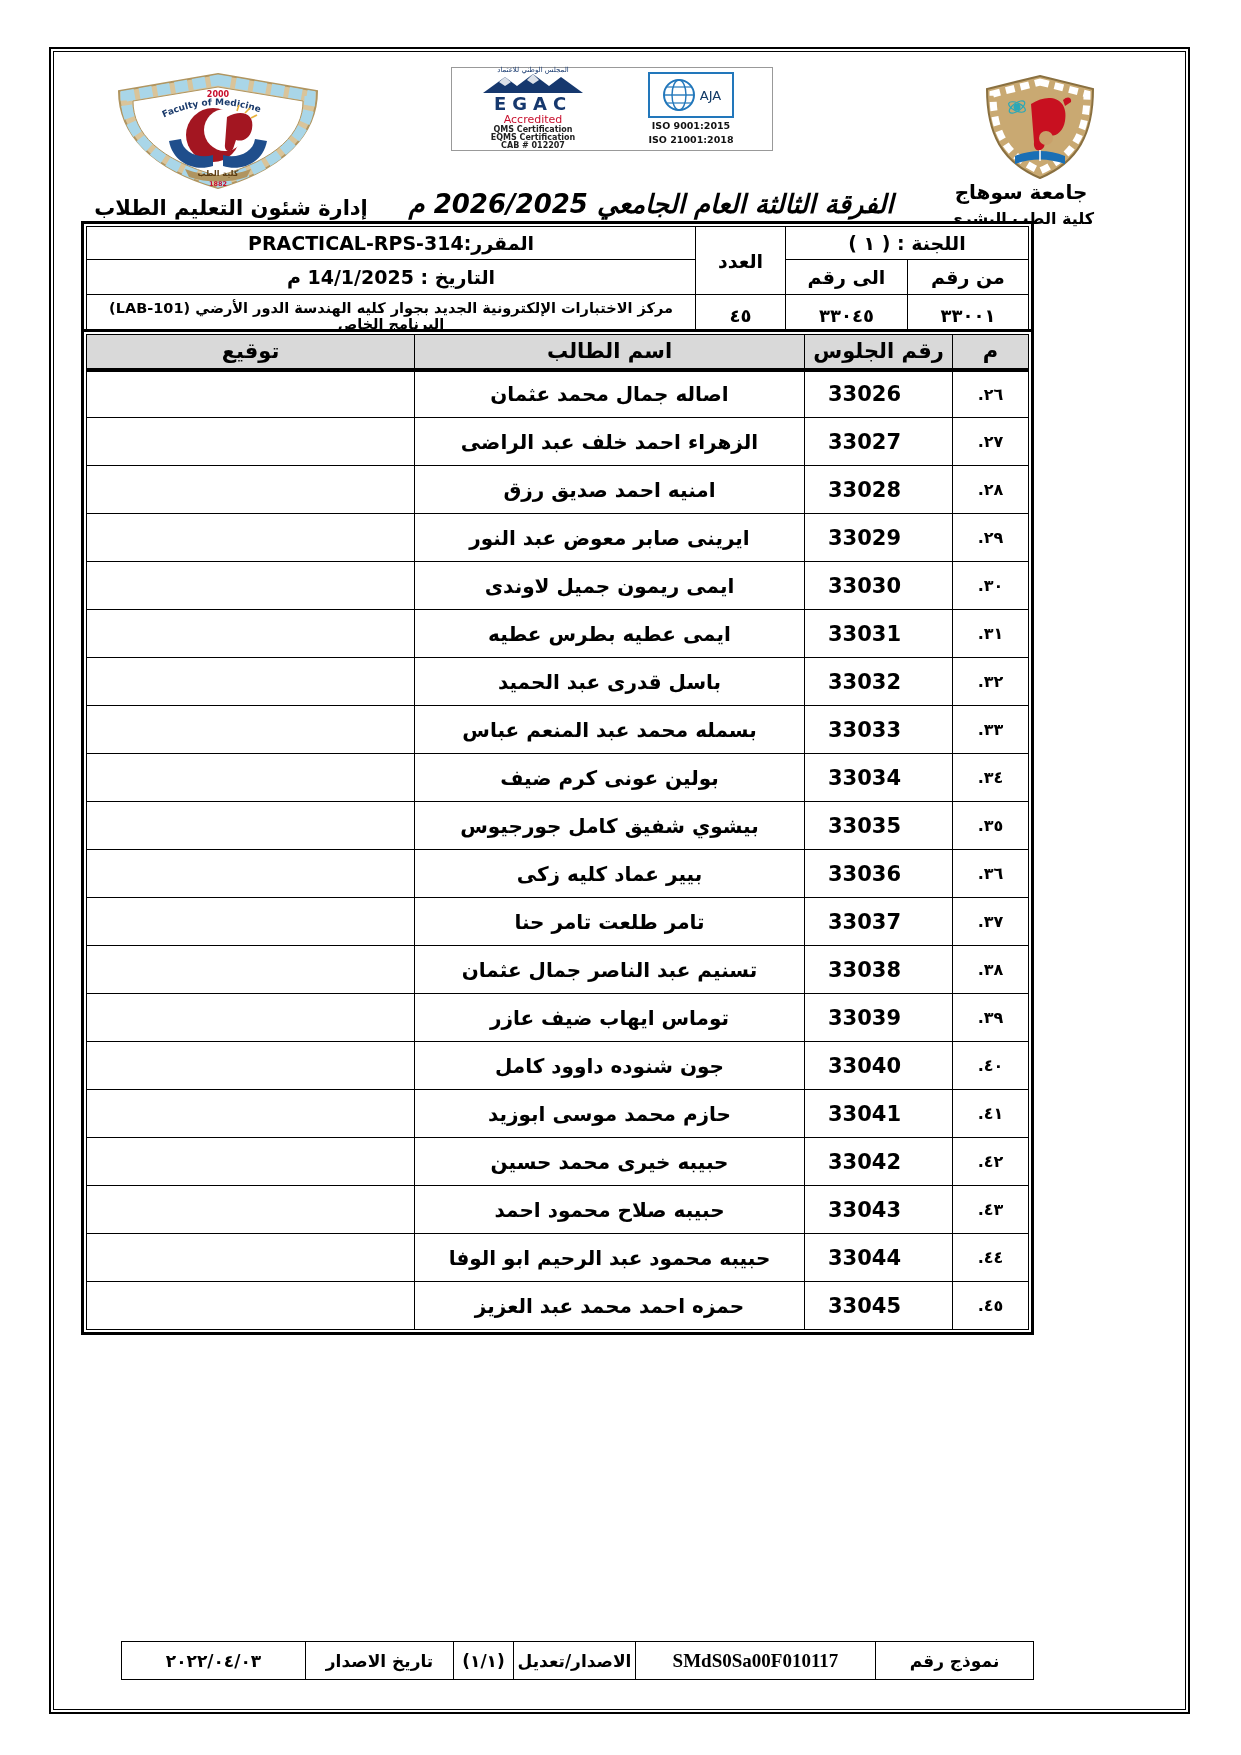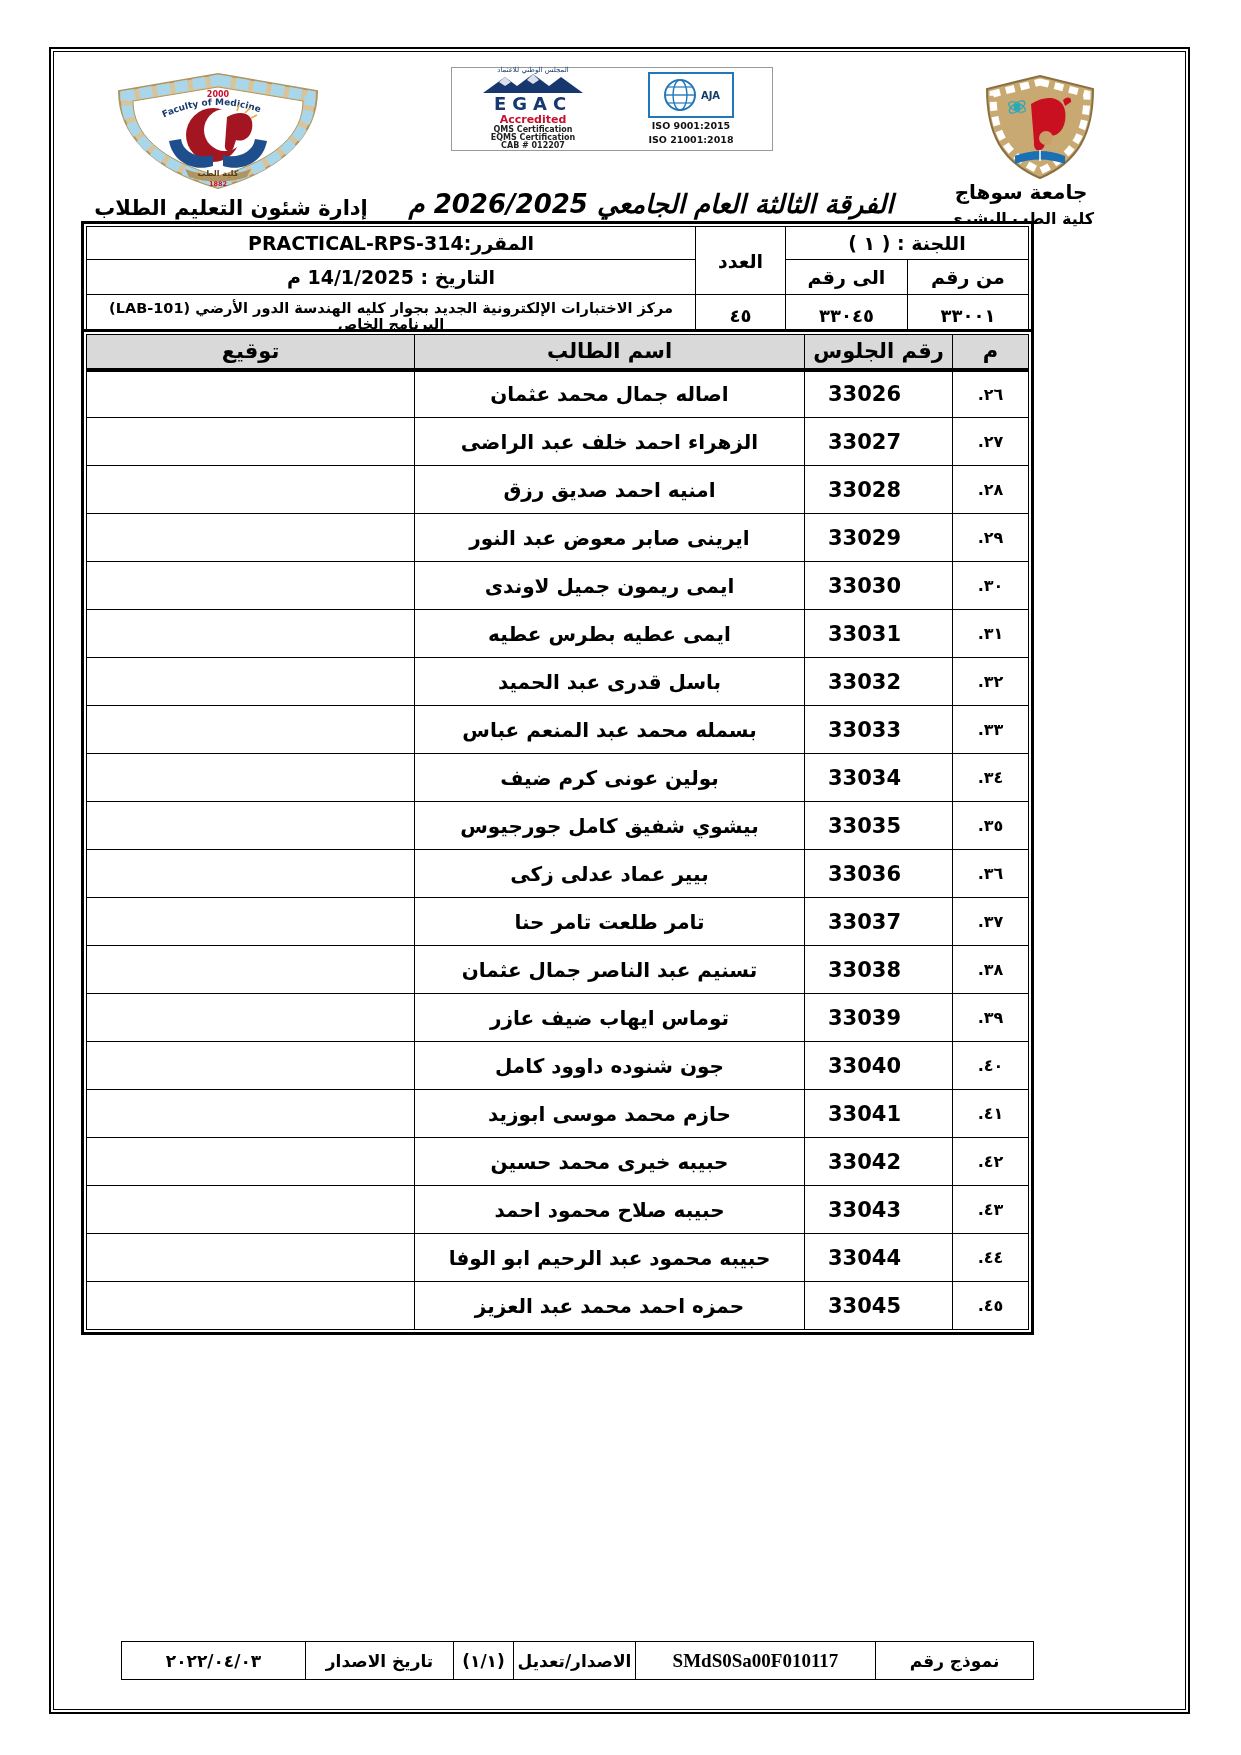--- a/index.html
+++ b/index.html
@@ -25,26 +25,26 @@
     font-size: 20px; font-weight: bold; direction: rtl; }
   .fac-label { left: 845px; top: 160px; width: 250px; text-align: center;
     font-size: 16px; font-weight: bold; direction: rtl; }
 
   .accr-box { left: 400px; top: 18px; width: 322px; height: 84px;
     border: 1px solid #999; background: #fff; display: flex; align-items: center;
     justify-content: space-between; padding: 3px 6px; }
   .egac { width: 150px; text-align: center; line-height: 1.05; }
   .egac-arc { font-size: 7px; color: #16386e; direction: rtl; }
   .egac-name { font-size: 18px; font-weight: bold; color: #16386e; letter-spacing: 6px; margin-top: -3px; }
-  .egac-accr { font-size: 11px; font-weight: bold; color: #c8102e; }
+  .egac-accr { font-size: 11px; font-weight: normal; color: #c8102e; }
   .egac-line { font-size: 8px; font-weight: bold; color: #222; }
   .aja { width: 150px; text-align: center; }
   .aja-box { width: 86px; height: 46px; border: 2px solid #2277bb; margin: 0 auto;
     display: flex; align-items: center; justify-content: center; gap: 3px; }
-  .aja-name { font-size: 10px; font-weight: bold; color: #123a66; }
+  .aja-name { font-size: 13px; font-weight: normal; color: #123a66; }
   .iso-line { font-size: 9.5px; font-weight: bold; color: #111; line-height: 1.25; margin-top: 2px; }
 
   .doc-title { left: 320px; top: 100px; width: 560px; text-align: center;
     font-size: 27px; font-weight: bold; direction: rtl; }
   .doc-subtitle { left: 220px; top: 140px; width: 760px; text-align: center;
     font-size: 26px; font-weight: bold; direction: rtl; font-style: italic; }
 
   
   .tbox { position: absolute; border: 3px solid #000; padding: 2px; background: #fff; }
   table { border-collapse: collapse; width: 100%; direction: rtl; table-layout: fixed; }
@@ -252,21 +252,21 @@
         </tr>
           <tr>
           <td class="cell-idx">٣٥.</td>
           <td class="cell-seat">33035</td>
           <td class="cell-name">بيشوي شفيق كامل جورجيوس</td>
           <td class="cell-sign"></td>
         </tr>
           <tr>
           <td class="cell-idx">٣٦.</td>
           <td class="cell-seat">33036</td>
-          <td class="cell-name">بيير عماد عدلى زكى</td>
+          <td class="cell-name">بيير عماد كليه زكى</td>
           <td class="cell-sign"></td>
         </tr>
           <tr>
           <td class="cell-idx">٣٧.</td>
           <td class="cell-seat">33037</td>
           <td class="cell-name">تامر طلعت تامر حنا</td>
           <td class="cell-sign"></td>
         </tr>
           <tr>
           <td class="cell-idx">٣٨.</td>

